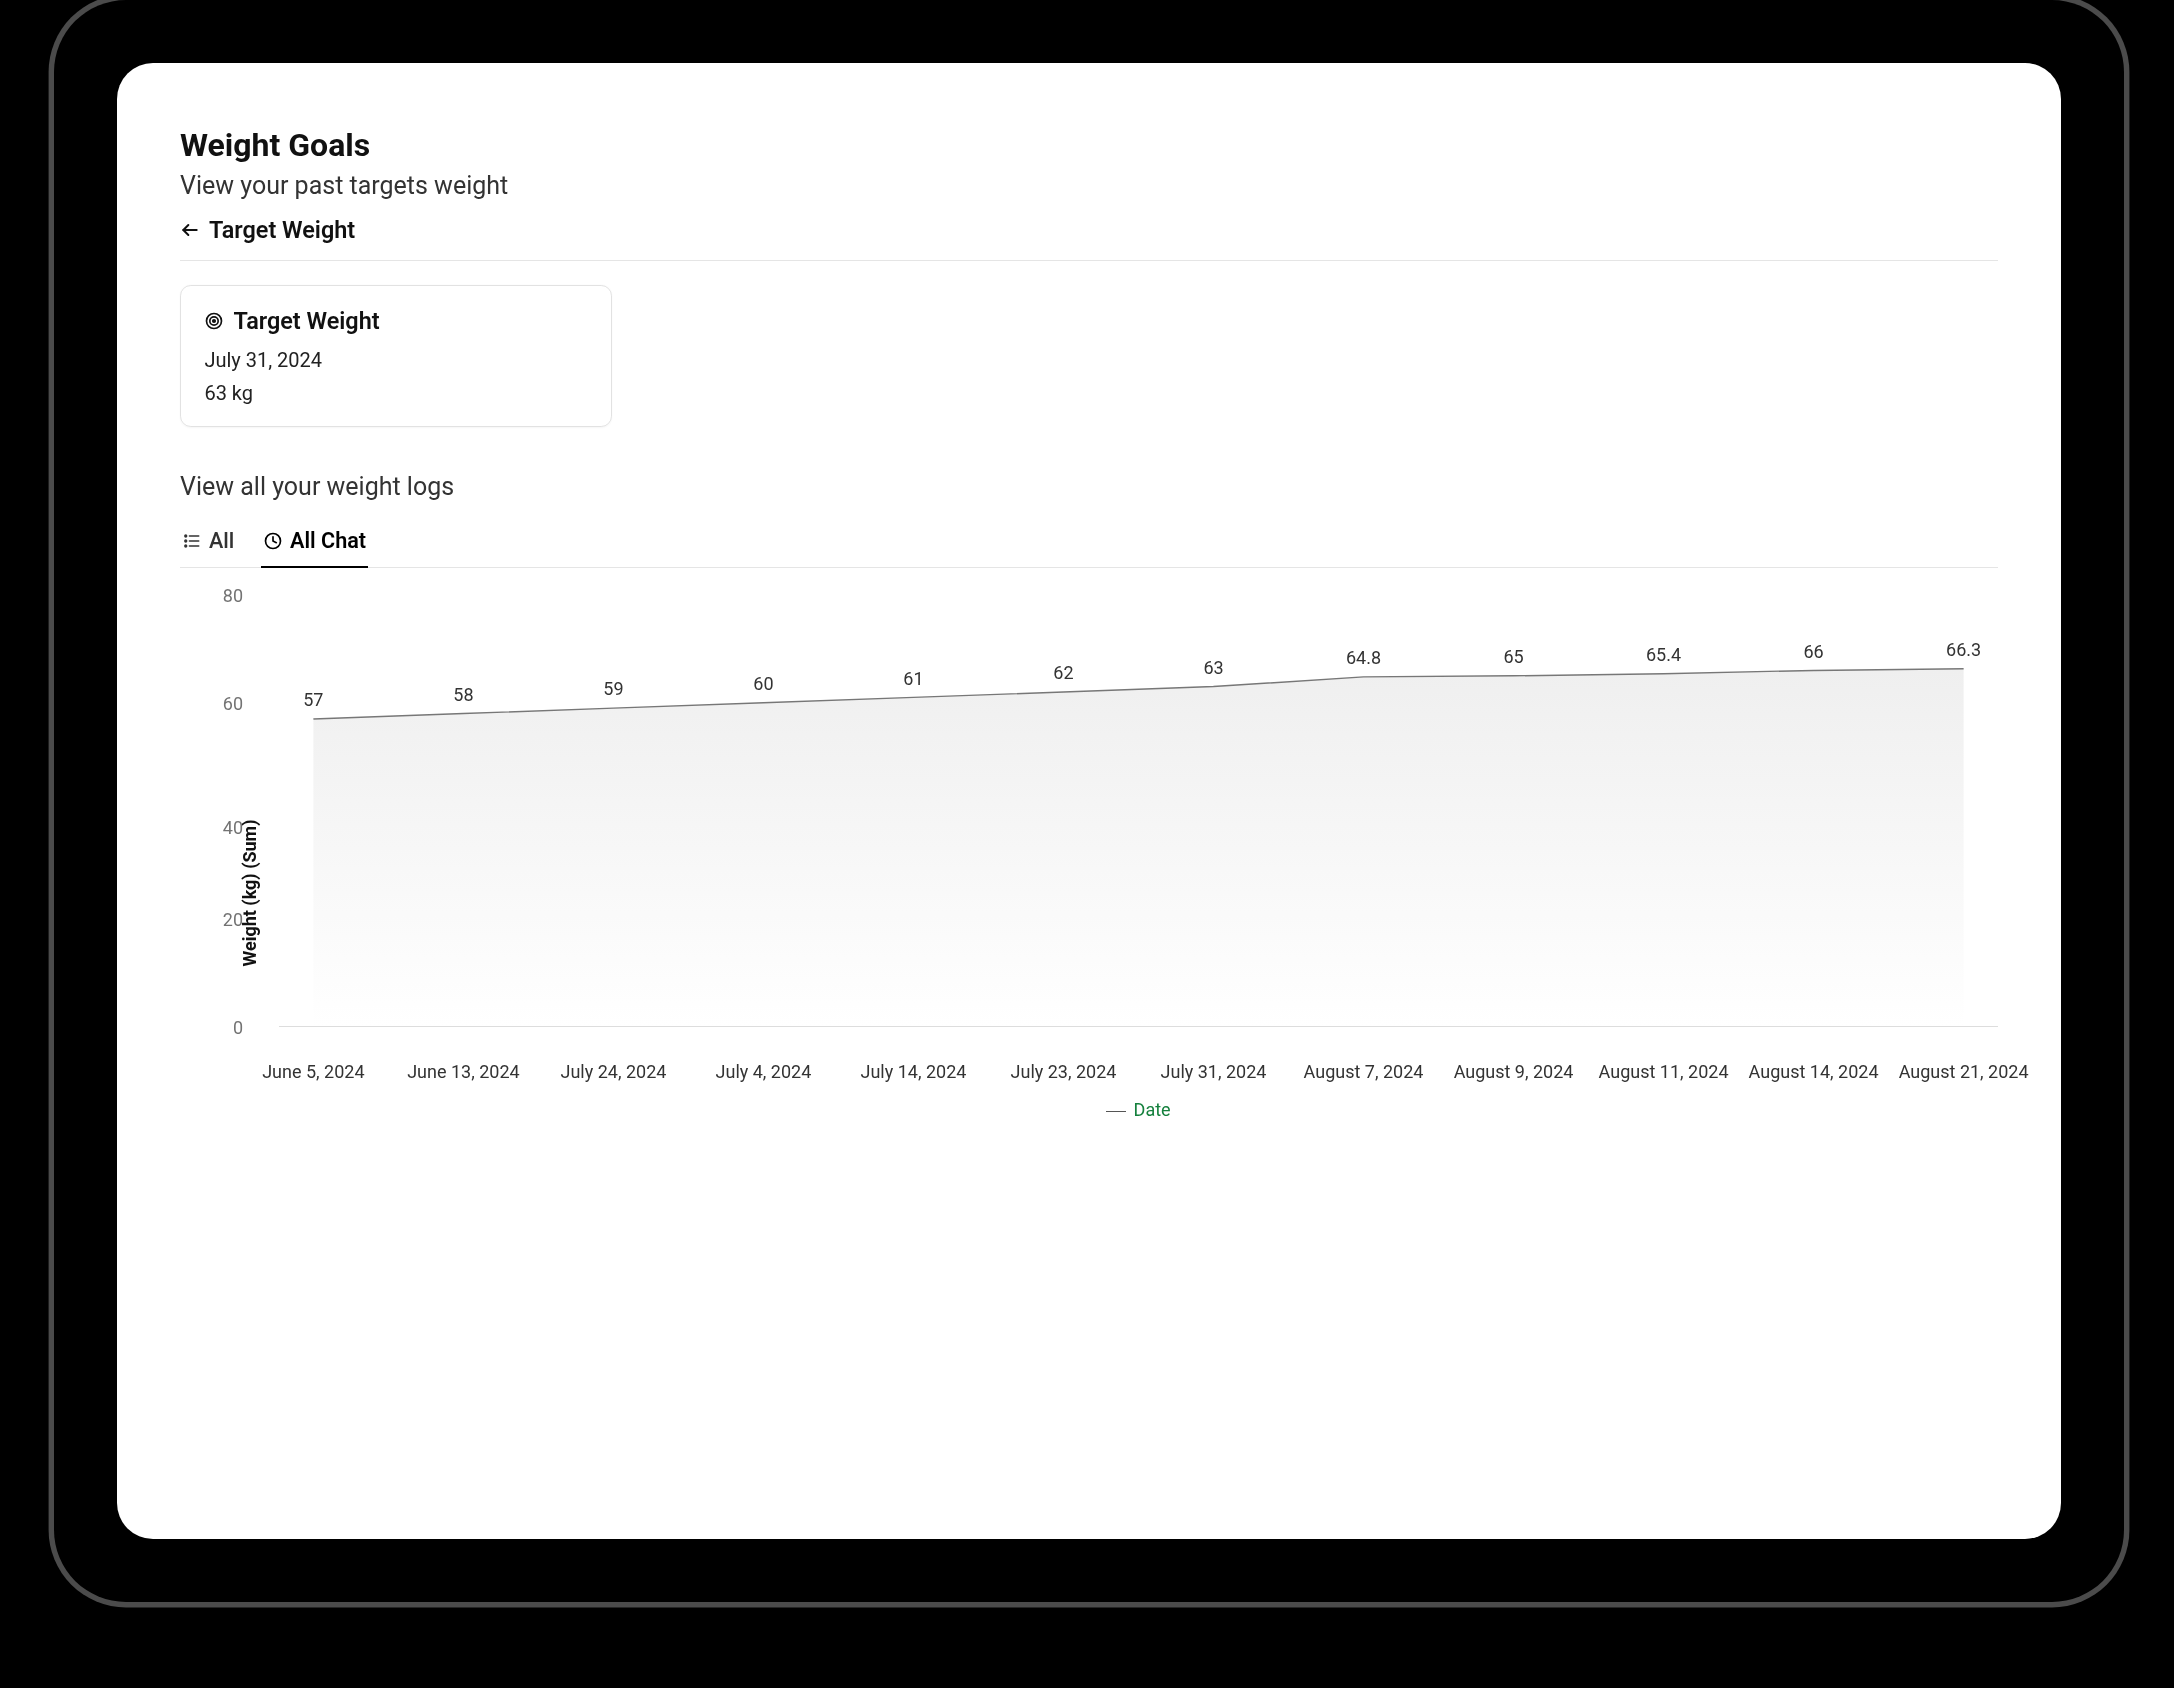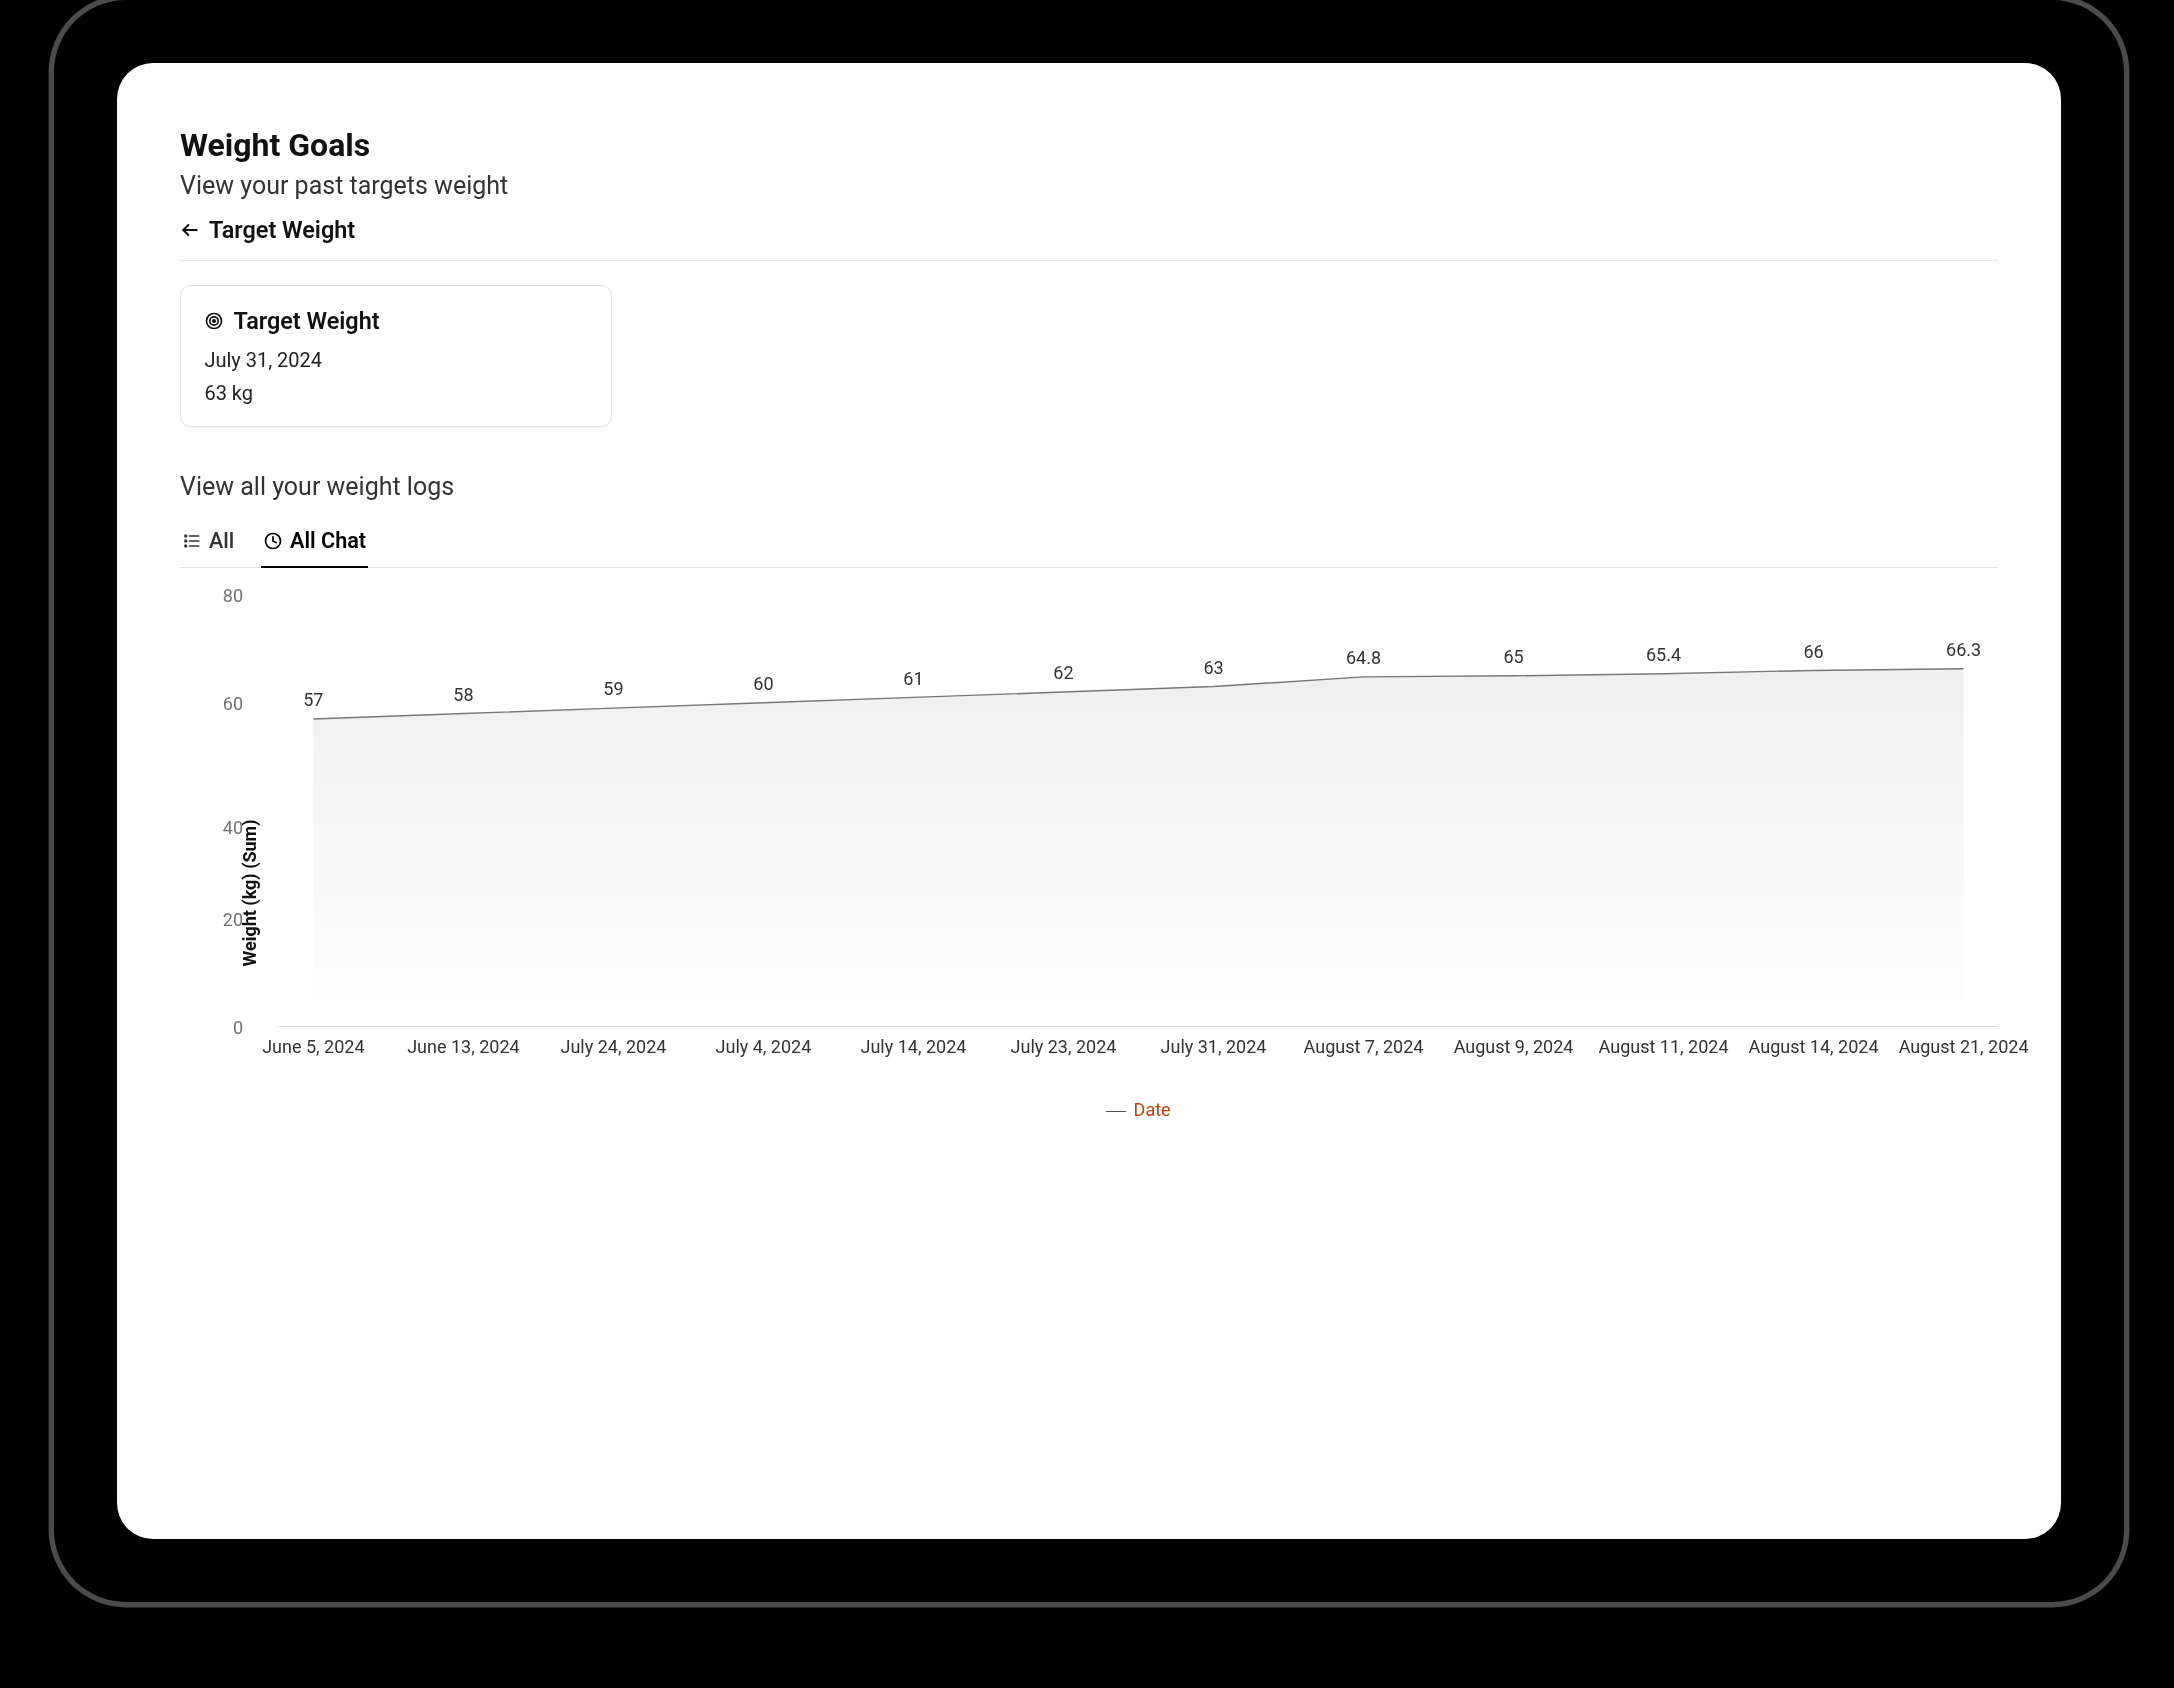--- a/index.html
+++ b/index.html
@@ -161,25 +161,26 @@
     margin-left: 45px;
     height: 27px;
     margin-top: 9px;
   }
   .xtick {
     position: absolute;
     transform: translateX(-50%);
     font-size: 18px;
     color: #333;
     white-space: nowrap;
+    margin-top: 25px;
   }
   .legend {
     text-align: center;
     font-size: 18px;
-    color: #c2410c;
+    color: #15803d;
     margin-top: 36px;
     margin-left: 45px;
   }
   .legend .dash {
     display: inline-block;
     width: 20px;
     border-top: 1.8px solid #555;
     vertical-align: middle;
     margin-right: 7.2px;
   }

